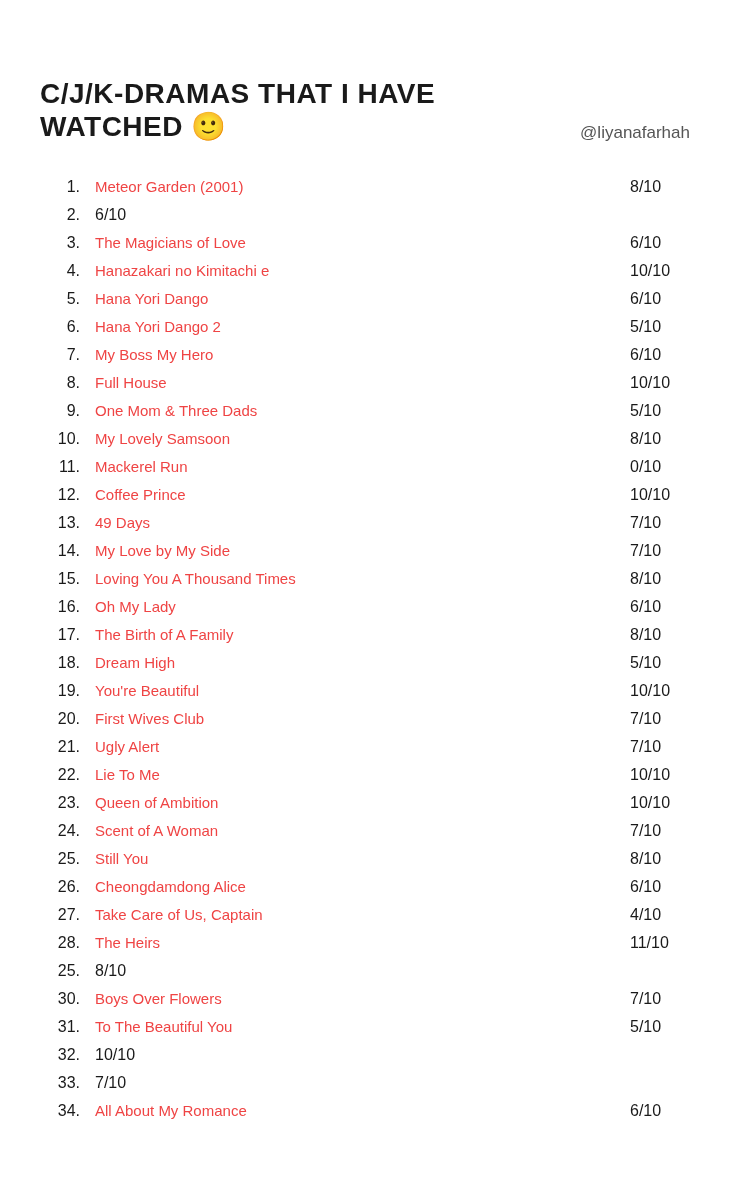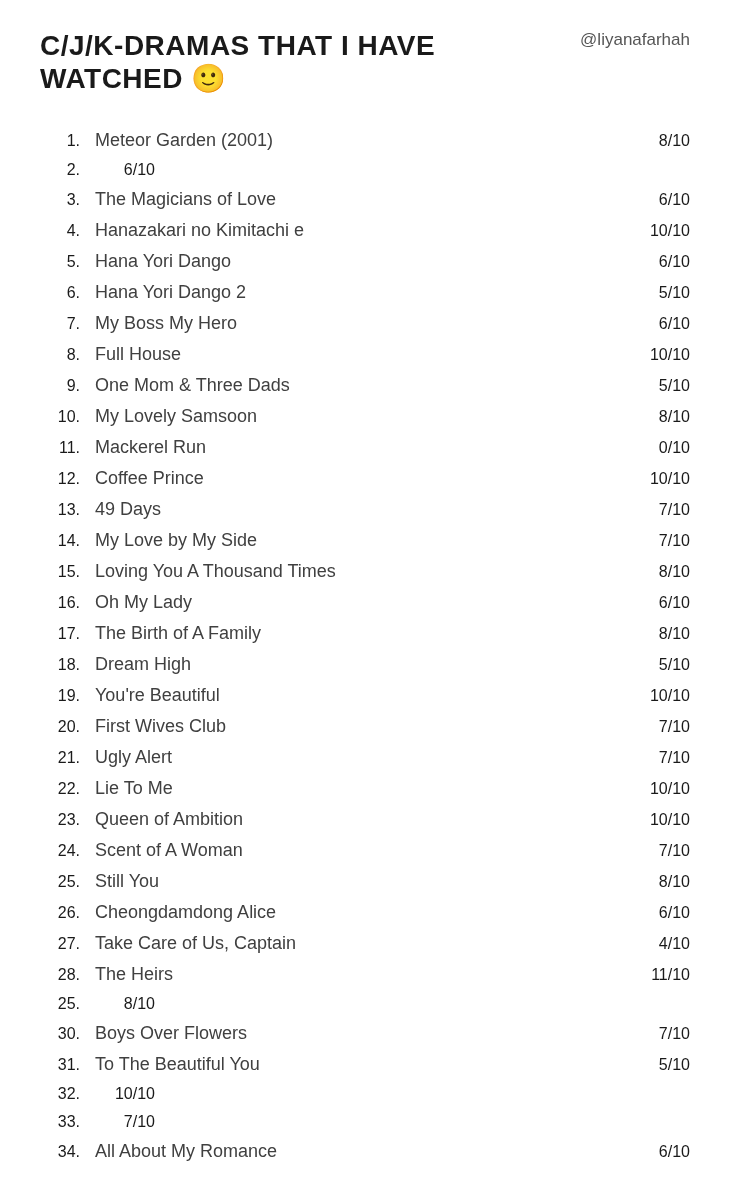--- a/index.html
+++ b/index.html
@@ -11,23 +11,24 @@
     body {
       background: #ffffff;
       font-family: Arial, Helvetica, sans-serif;
       width: 730px;
       min-height: 1200px;
       padding: 30px 40px;
     }
 
     .page-header {
       display: flex;
-      align-items: flex-start;
+      align-items: flex-end;
       gap: 25px;
       margin-bottom: 30px;
+      margin-top: 48px;
     }
 
     .page-title {
       font-size: 28px;
       font-weight: 900;
       color: #1a1a1a;
       letter-spacing: 0.5px;
     }
 
     .page-subtitle {
@@ -51,30 +52,30 @@
     .drama-number {
       font-size: 16px;
       color: #1a1a1a;
       min-width: 55px;
       text-align: right;
       padding-right: 15px;
       flex-shrink: 0;
     }
 
     .drama-title {
-      font-size: 18px;
-      color: #404040;
+      font-size: 15px;
+      color: #ef4444;
       flex: 1;
     }
 
     .drama-rating {
       font-size: 16px;
       color: #1a1a1a;
       min-width: 60px;
-      text-align: right;
+      text-align: left;
       flex-shrink: 0;
     }
   </style>
 </head>
 <body>
 
 <header class="page-header">
   <h1 class="page-title">
     <span>C/J/K-DRAMAS THAT I HAVE WATCHED</span>
     <span>🙂</span>

